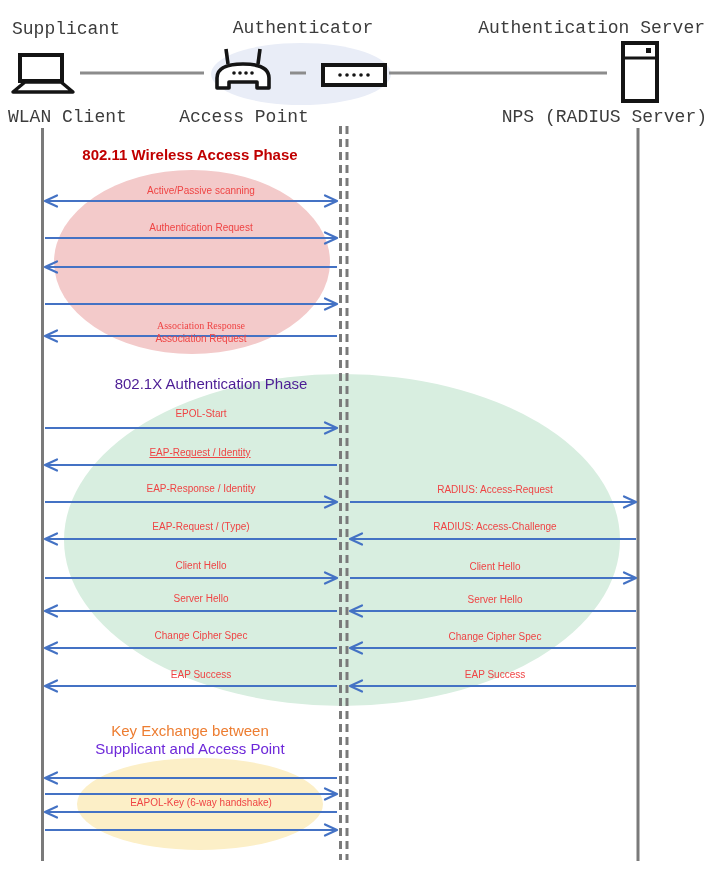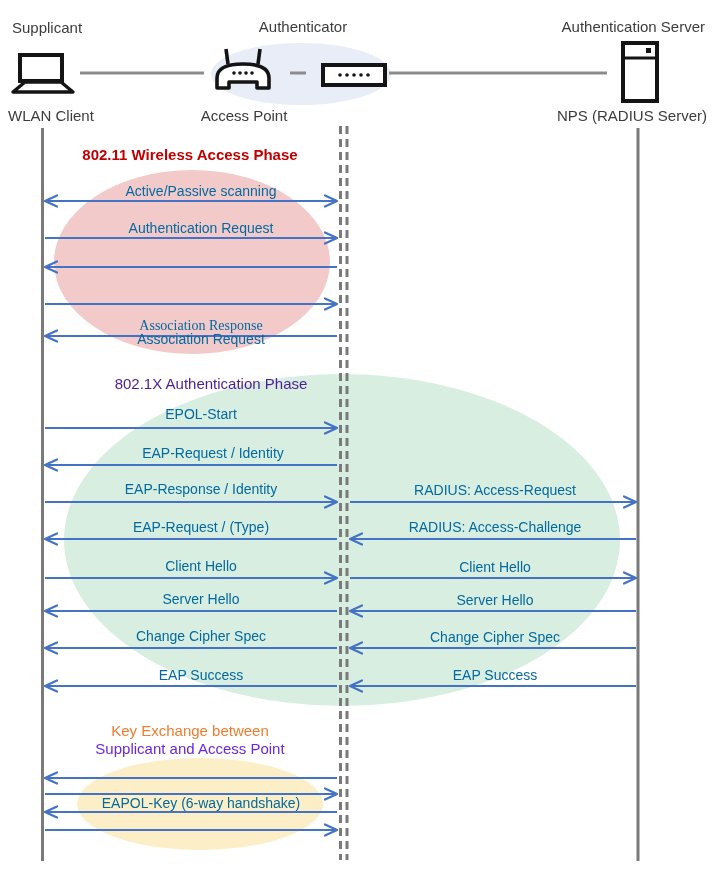--- a/index.html
+++ b/index.html
@@ -9,35 +9,35 @@
   .e-auth{left:211px;top:43px;width:180px;height:62px;}
   .e-p1{left:54px;top:170px;width:276px;height:184px;}
   .e-p2{left:64px;top:374px;width:556px;height:332px;}
   .e-p3{left:77px;top:758px;width:246px;height:92px;}
   #wire-svg{position:absolute;left:0;top:0;z-index:1;}
   .icon{position:absolute;z-index:2;}
   .icon-laptop{left:10px;top:53px;}
   .icon-ap{left:212px;top:46px;}
   .icon-controller{left:321px;top:63px;}
   .icon-server{left:620px;top:41px;}
-  .lbl{position:absolute;z-index:2;color:#3c3c3c;font-size:15px;white-space:nowrap;}
+  .lbl{position:absolute;z-index:2;color:#3c3c3c;font-size:18px;white-space:nowrap;font-family:Liberation Mono, monospace;}
   .role-supplicant{left:12px;top:19px;}
   .role-authenticator{left:153px;top:18px;width:300px;text-align:center;}
   .role-authserver{right:8px;top:18px;}
   .dev-wlanclient{left:8px;top:107px;}
   .dev-ap{left:94px;top:107px;width:300px;text-align:center;}
   .dev-controller{left:212px;top:107px;width:300px;text-align:center;}
   .dev-nps{right:6px;top:107px;}
   .phase-title{position:absolute;z-index:2;width:320px;text-align:center;font-size:15px;white-space:nowrap;}
   .p1-title{left:30px;top:146px;}
   .p2-title{left:51px;top:375px;}
   .p3-title-1{left:30px;top:722px;}
   .p3-title-2{left:30px;top:740px;}
   #label-layer{position:absolute;left:0;top:0;width:713px;height:875px;z-index:2;pointer-events:none;}
-  .msg-label{position:absolute;width:300px;text-align:center;font-size:14px;color:#0369a1;
+  .msg-label{position:absolute;width:300px;text-align:center;font-size:10px;color:#ef4444;
              white-space:nowrap;line-height:18px;}
 </style>
 </head>
 <body>
 
 <div class="stage">
 
   <div class="ellipse e-auth" style="background: rgb(233, 237, 247);"></div>
   <div class="ellipse e-p1" style="background: rgb(243, 202, 202);"></div>
   <div class="ellipse e-p2" style="background: rgb(216, 238, 224);"></div>
@@ -142,21 +142,21 @@
   <div class="phase-title p2-title" style="color: #4c1d95;">802.1X Authentication Phase</div>
   <div class="phase-title p3-title-1" style="color: rgb(237, 125, 49);">Key Exchange between</div>
   <div class="phase-title p3-title-2" style="color: #6d28d9;">Supplicant and Access Point</div>
 
   <div id="label-layer">
       <div class="msg-label" style="left: 51px; top: 182px;">Active/Passive scanning</div>
       <div class="msg-label" style="left: 51px; top: 219px;">Authentication Request</div>
       <div class="msg-label" style="left: 51px; top: 285px; margin-top: 45px;">Association Request</div>
       <div class="msg-label" style="left: 51px; top: 317px; font-family: Liberation Serif, serif;">Association Response</div>
       <div class="msg-label" style="left: 51px; top: 405px;">EPOL-Start</div>
-      <div class="msg-label" style="left: 63px; top: 444px;">EAP-Request / Identity</div>
+      <div class="msg-label" style="left: 50px; top: 444px; text-decoration: underline;">EAP-Request / Identity</div>
       <div class="msg-label" style="left: 51px; top: 480px;">EAP-Response / Identity</div>
       <div class="msg-label" style="left: 345px; top: 481px;">RADIUS: Access-Request</div>
       <div class="msg-label" style="left: 51px; top: 518px;">EAP-Request / (Type)</div>
       <div class="msg-label" style="left: 345px; top: 518px;">RADIUS: Access-Challenge</div>
       <div class="msg-label" style="left: 51px; top: 557px;">Client Hello</div>
       <div class="msg-label" style="left: 345px; top: 558px;">Client Hello</div>
       <div class="msg-label" style="left: 51px; top: 590px;">Server Hello</div>
       <div class="msg-label" style="left: 345px; top: 591px;">Server Hello</div>
       <div class="msg-label" style="left: 51px; top: 627px;">Change Cipher Spec</div>
       <div class="msg-label" style="left: 345px; top: 628px;">Change Cipher Spec</div>

